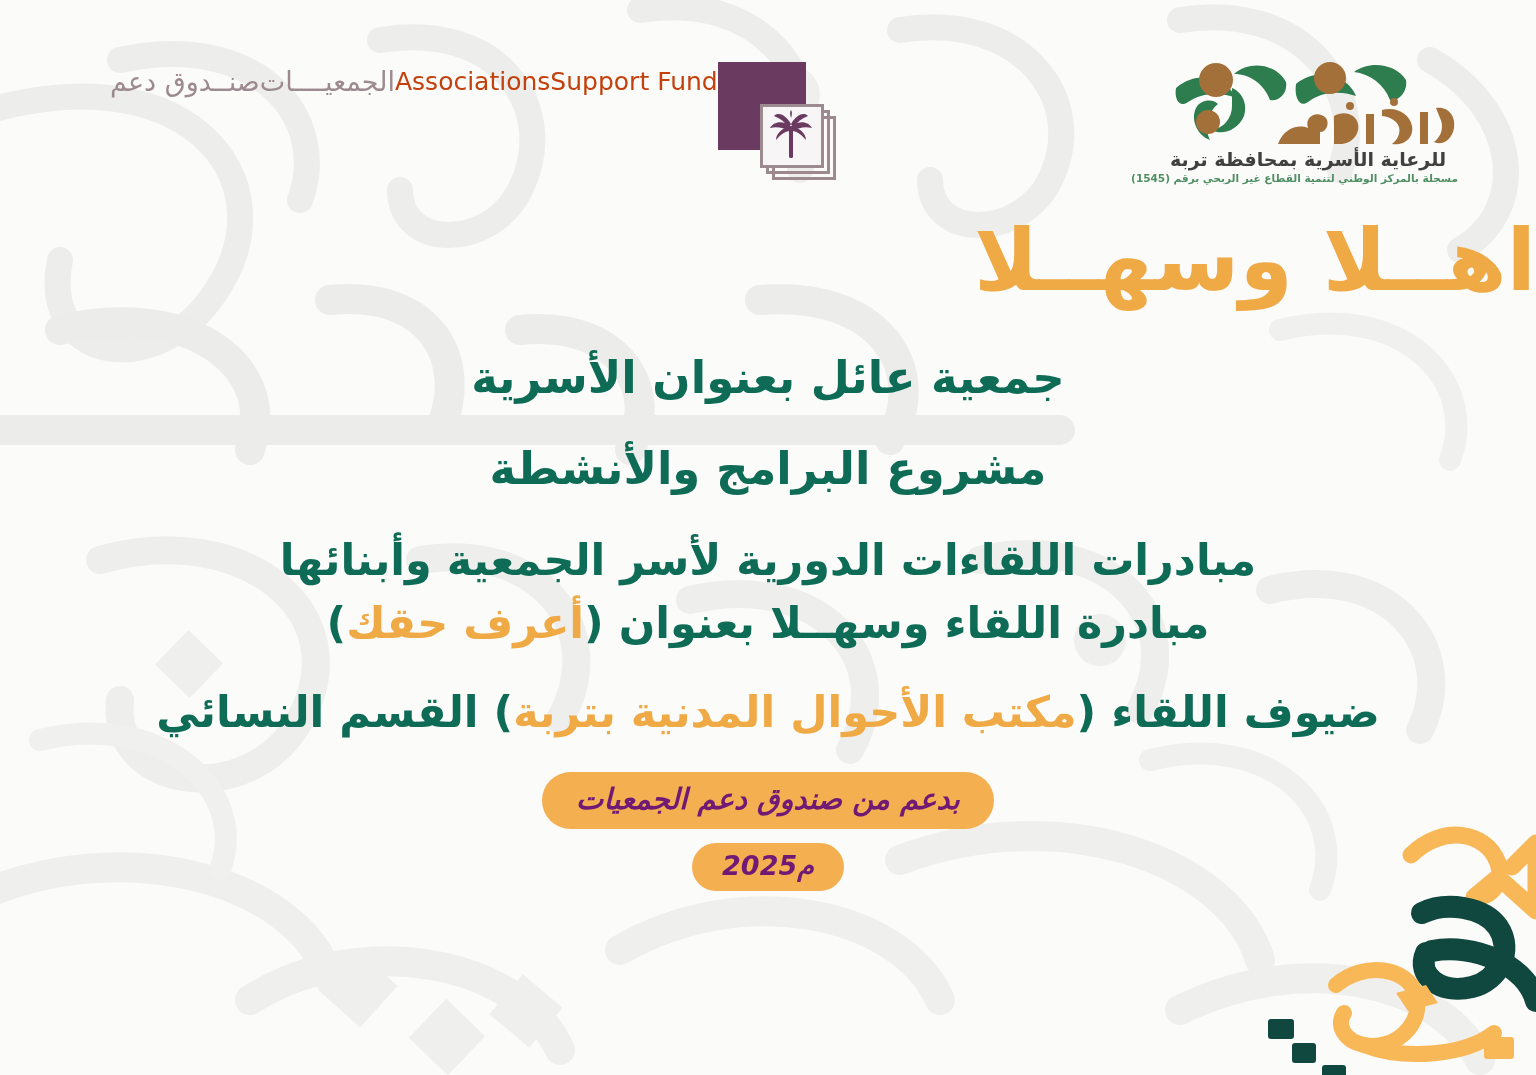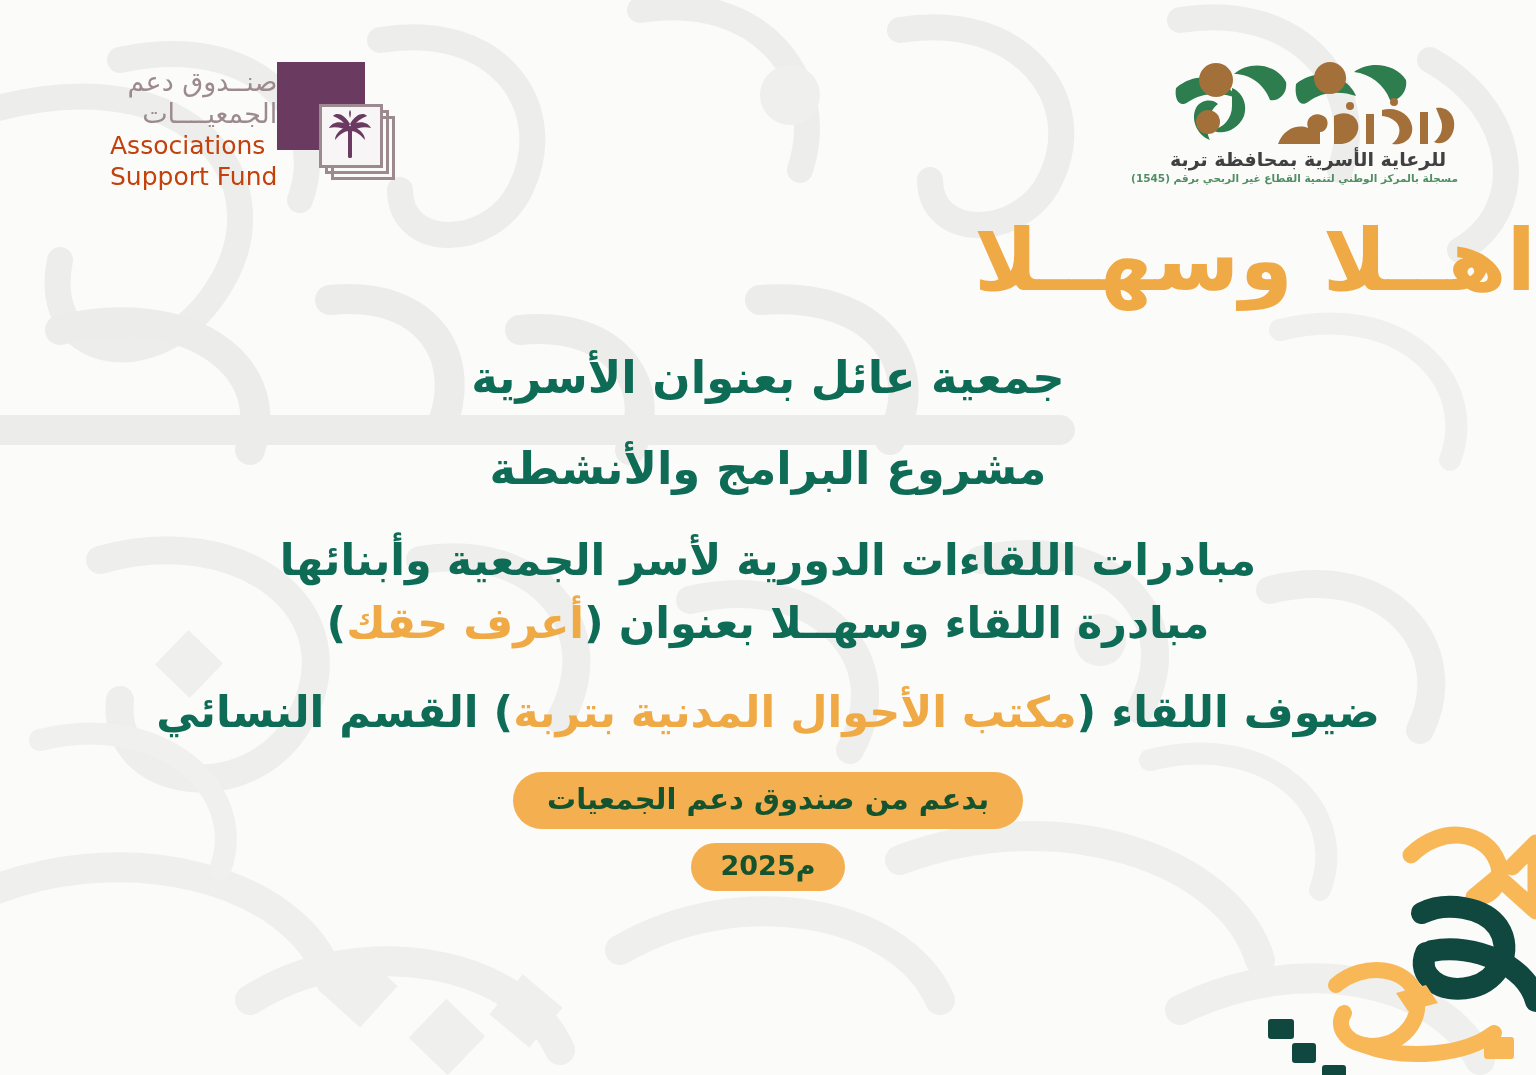--- a/index.html
+++ b/index.html
@@ -70,21 +70,21 @@
     background:transparent;
   }
   .asf-stack i.l3{left:12px;top:12px;width:58px;height:58px;}
   .asf-stack i.l2{left:6px;top:6px;width:58px;height:58px;}
   .asf-stack i.l1{left:0;top:0;width:58px;height:58px;background:#F7F5F6;}
   .asf-palm{
     position:absolute;left:8px;top:6px;
     width:46px;height:50px;
   }
   .asf-words{
-    display:flex;flex-direction:column;
+    display:flex;flex-direction:row;
     justify-content:flex-start;
     padding-top:4px;
   }
   .asf-ar{
     direction:rtl;
     color:#9C8A90;
     font-size:27px;
     line-height:1.18;
     font-weight:400;
     letter-spacing:0px;
@@ -164,24 +164,25 @@
 
   .pills{
     display:flex;
     flex-direction:column;
     align-items:center;
     gap:14px;
   }
   .pill{
     display:inline-block;
     background:#F4AF50;
-    color:#14532d;
+    color:#701a75;
     font-weight:700;
     border-radius:999px;
     white-space:nowrap;
+    font-style:italic;
   }
   .pill.support{
     font-size:29px;
     padding:10px 34px 13px;
   }
   .pill.year{
     font-size:27px;
     padding:7px 30px 10px;
     direction:ltr;
   }

